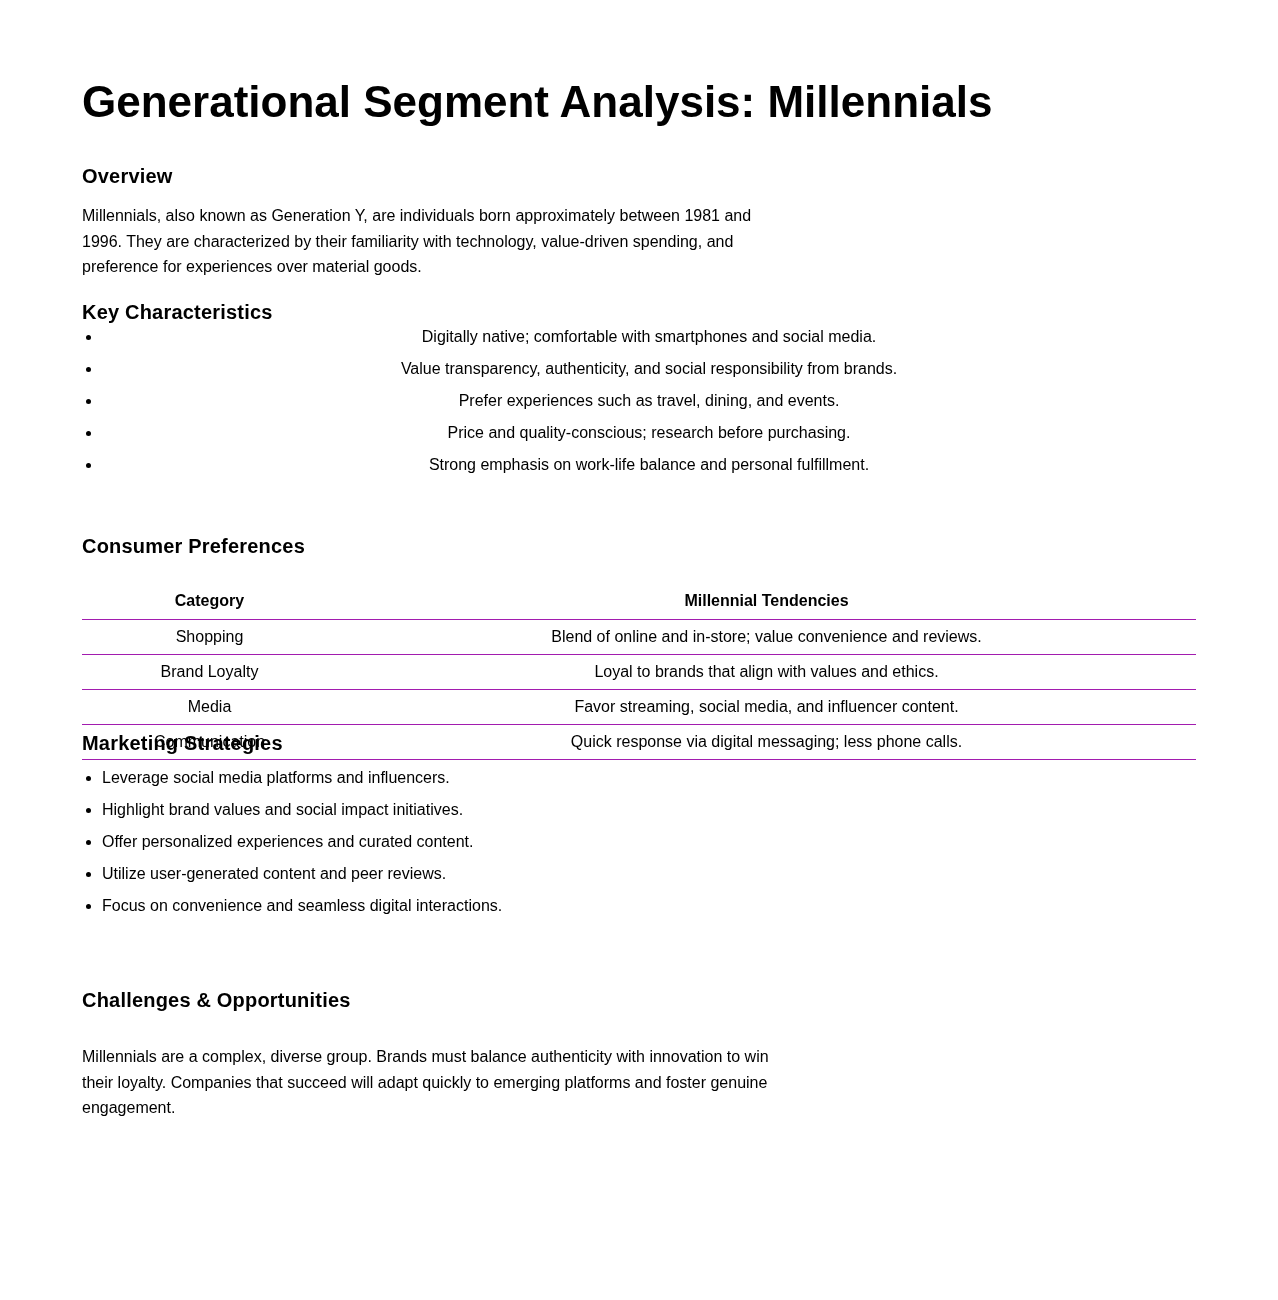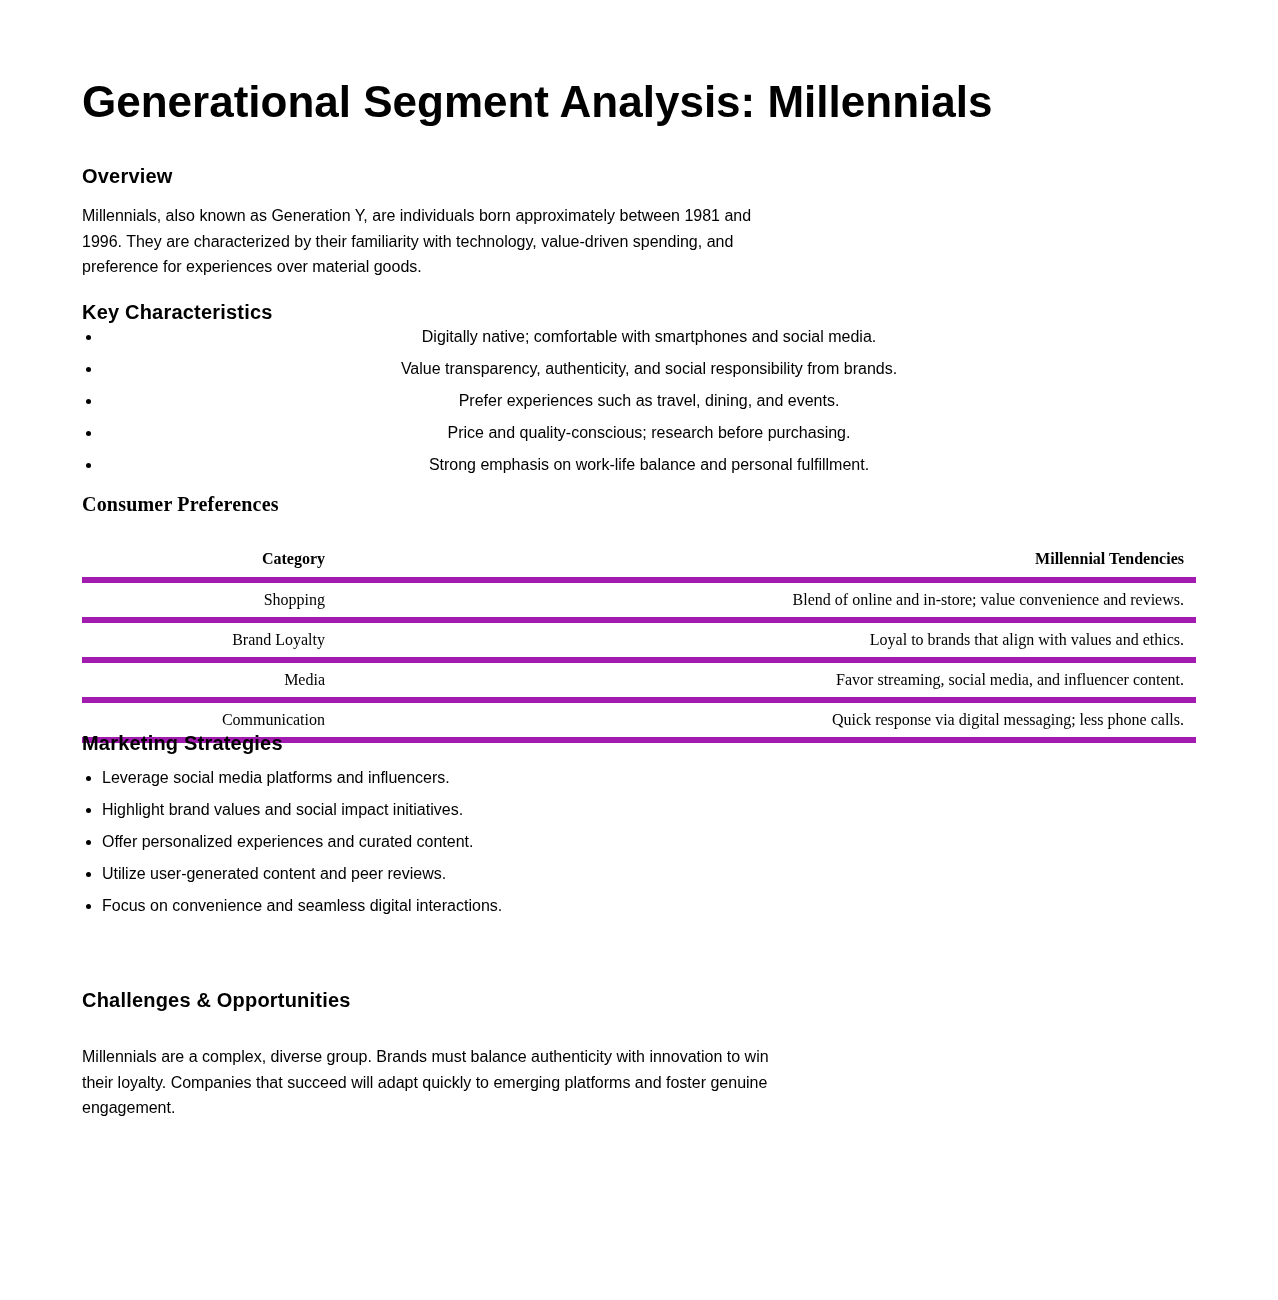--- a/index.html
+++ b/index.html
@@ -56,24 +56,24 @@
       font-size: 16px;
       line-height: 20px;
       margin-bottom: 12px;
     }
     table {
       border-collapse: collapse;
       width: 1114px;
       font-size: 16px;
     }
     th, td {
-      text-align: right;
+      text-align: center;
       padding: 0 12px;
       height: 34px;
-      border-bottom: 6px solid #a21caf;
+      border-bottom: 1px solid #a21caf;
       vertical-align: middle;
     }
     th {
       font-weight: bold;
       height: 36px;
     }
     th.col-cat, td.col-cat { width: 231px; }
   </style>
 </head>
 <body>
@@ -91,21 +91,21 @@
     <h2>Key Characteristics</h2>
     <ul style="margin-top:3px;text-align:center;">
       <li>Digitally native; comfortable with smartphones and social media.</li>
       <li>Value transparency, authenticity, and social responsibility from brands.</li>
       <li>Prefer experiences such as travel, dining, and events.</li>
       <li>Price and quality-conscious; research before purchasing.</li>
       <li>Strong emphasis on work-life balance and personal fulfillment.</li>
     </ul>
   </div>
 
-  <div class="section" style="top:492px;font-family:Liberation Serif, serif;">
+  <div class="section" style="top:534px;">
     <h2>Consumer Preferences</h2>
     <table style="margin-top:25px;">
       <thead>
         <tr>
           <th class="col-cat">Category</th>
           <th>Millennial Tendencies</th>
         </tr>
       </thead>
       <tbody>
         <tr>

